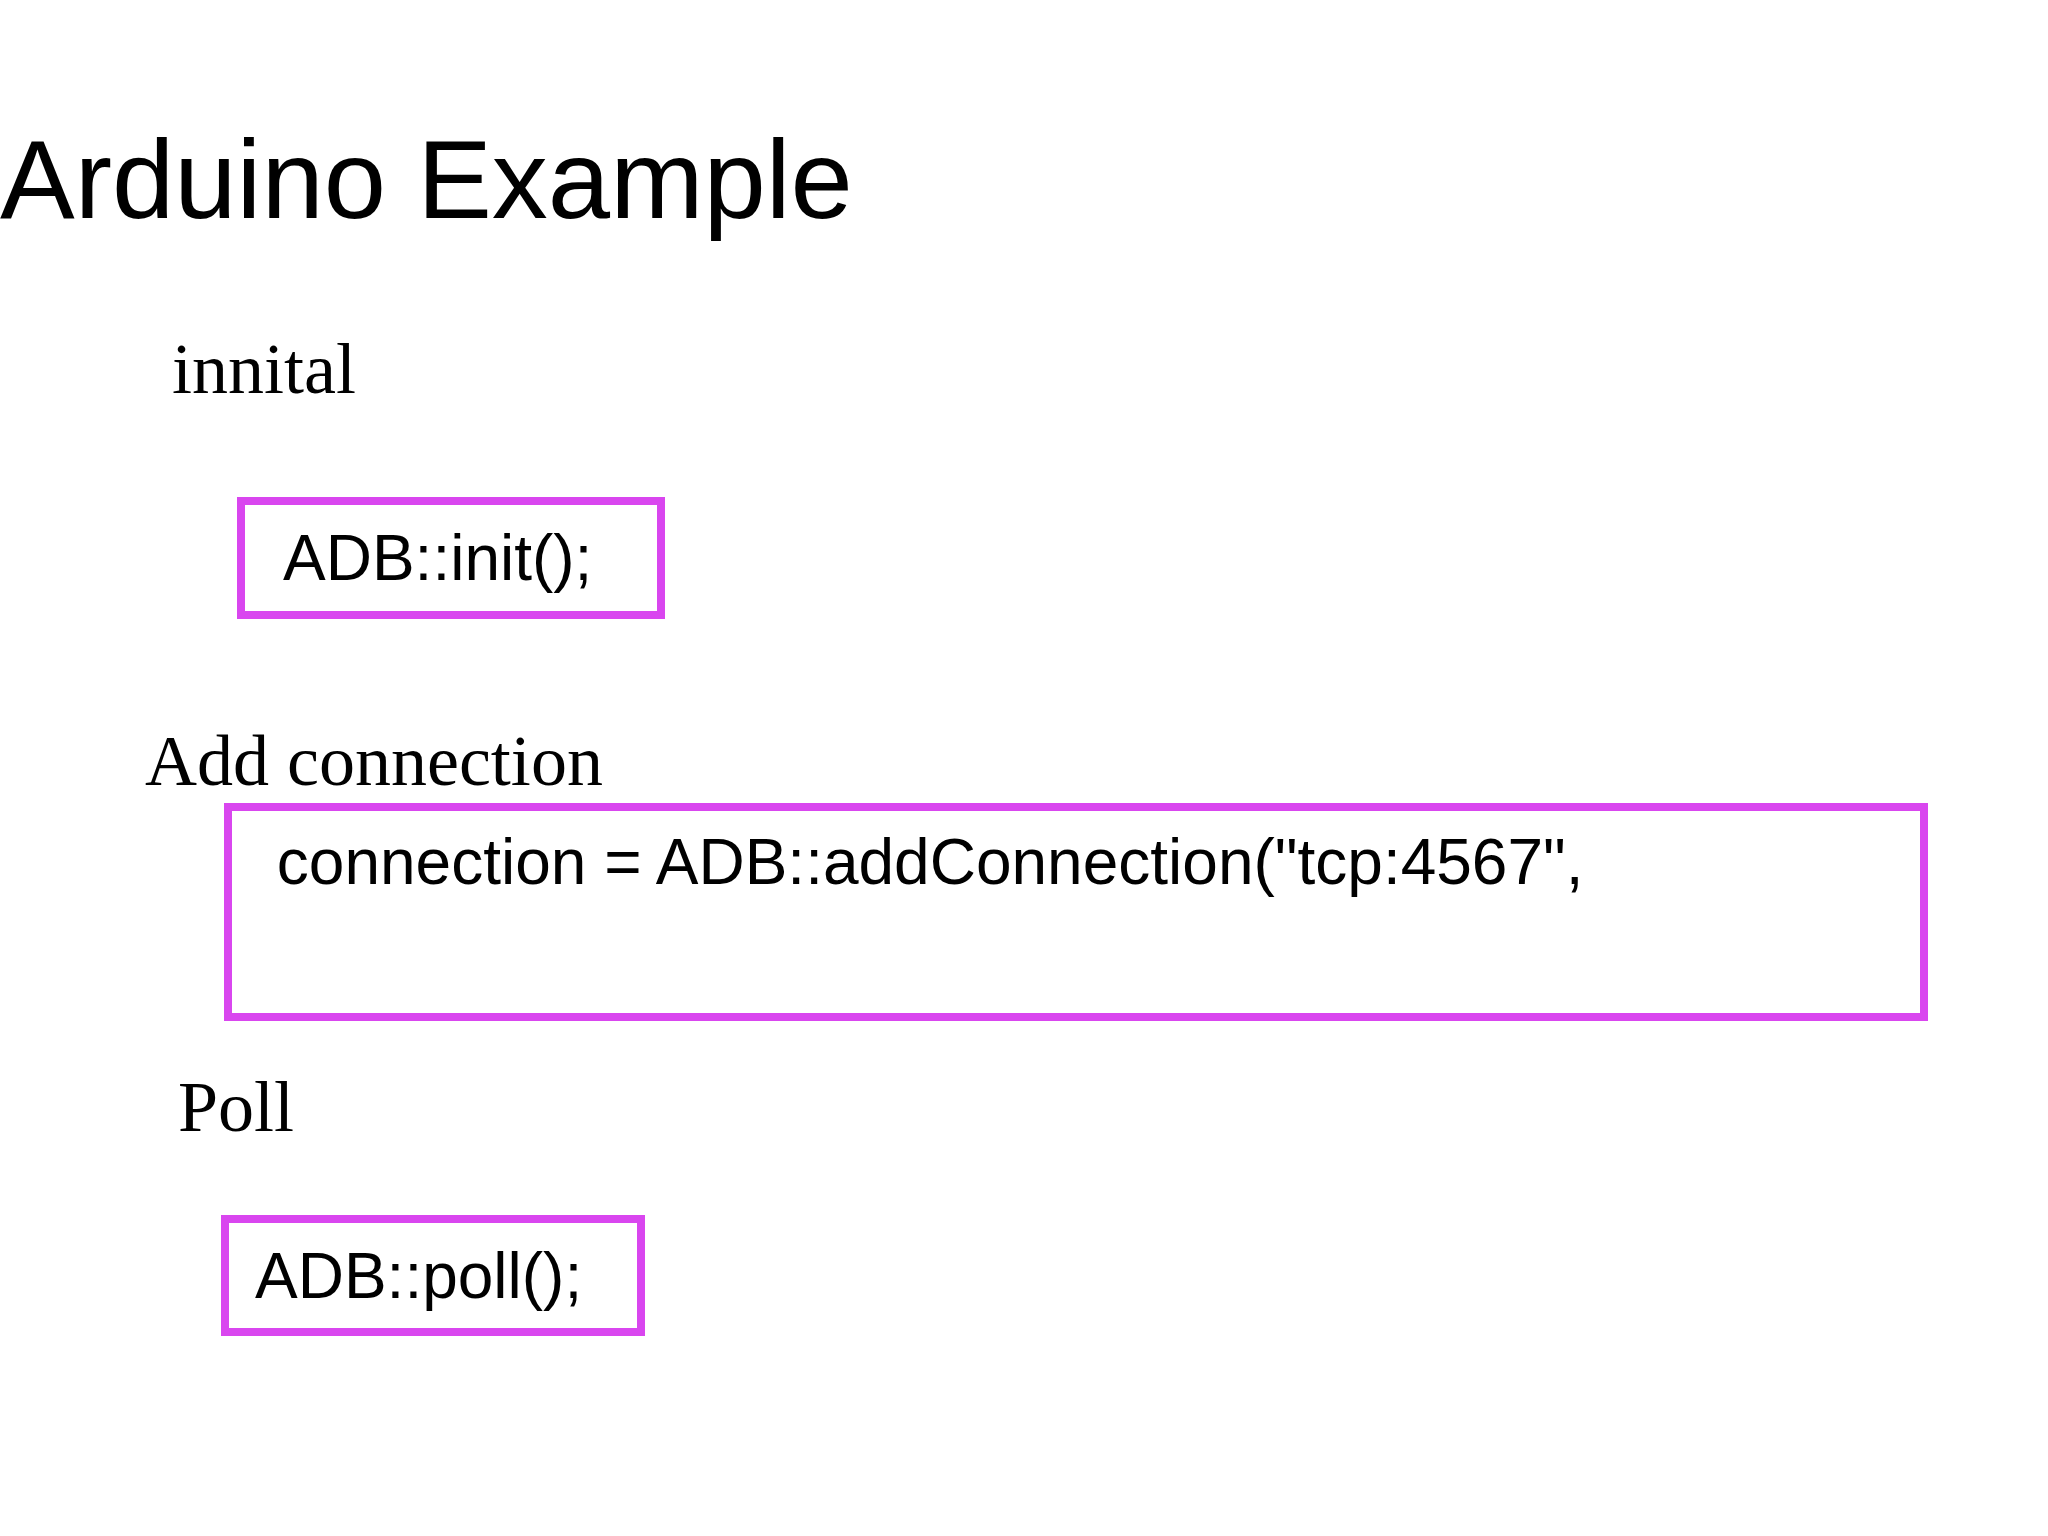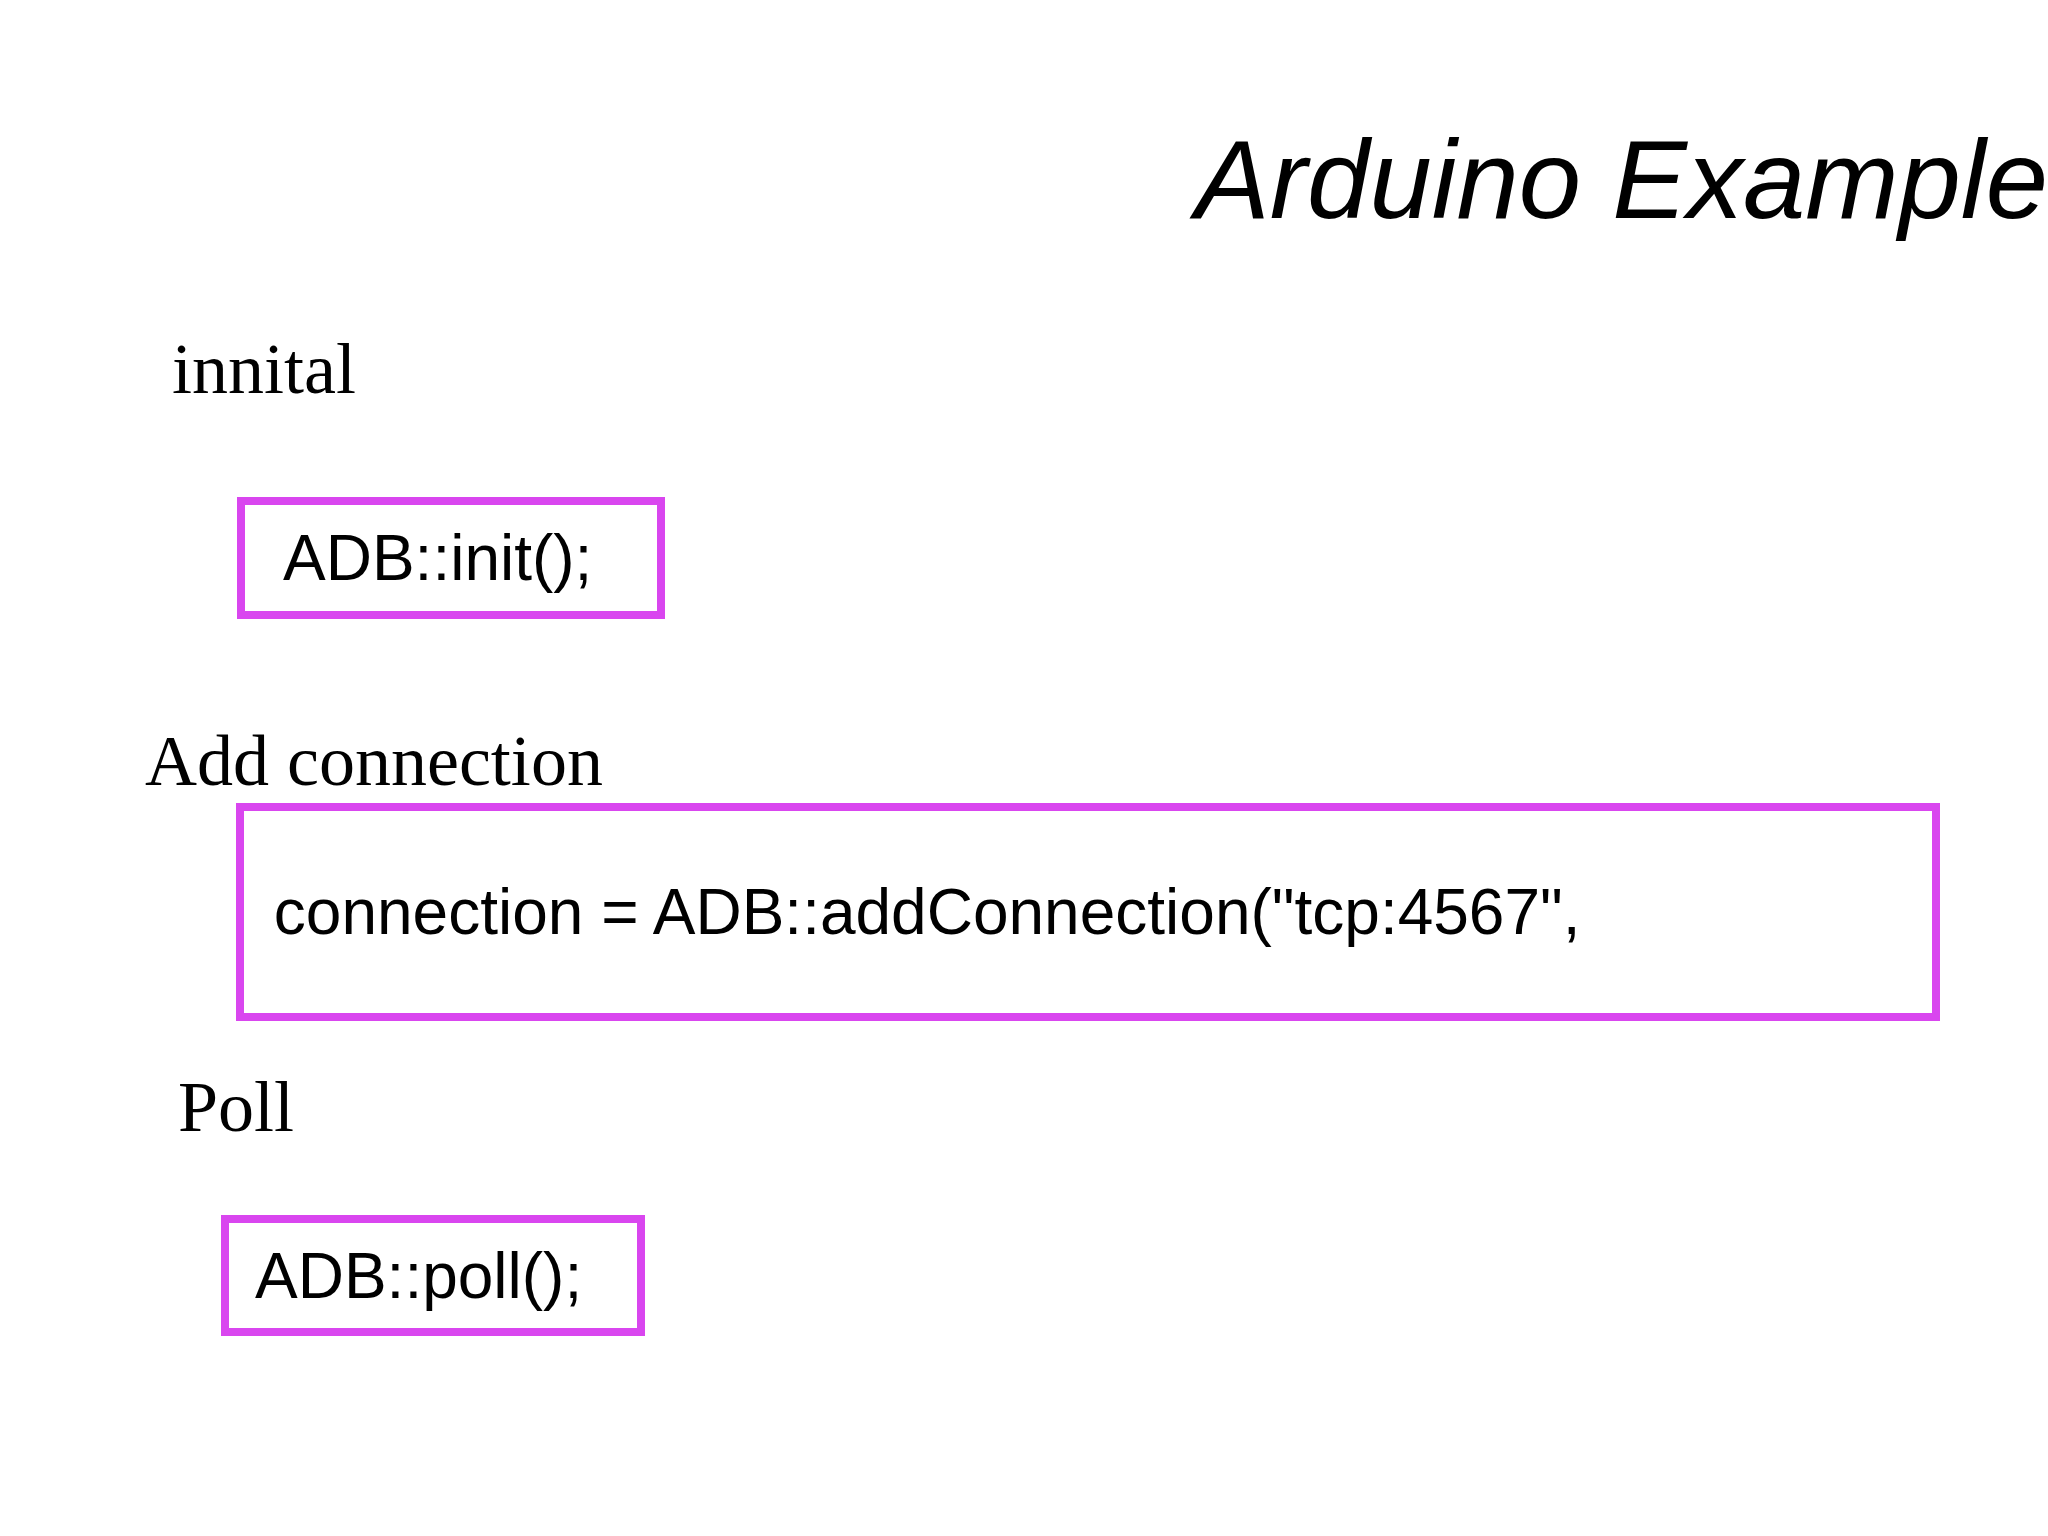--- a/index.html
+++ b/index.html
@@ -10,25 +10,24 @@
     color: #000000;
     font-family: "Liberation Sans", sans-serif;
     position: relative;
     overflow: hidden;
   }
   .slide-title {
     position: absolute;
     left: 0;
     right: 0;
     top: 116px;
-    text-align: right;
+    text-align: left;
     font-size: 112px;
     line-height: 1.15;
     white-space: nowrap;
-    font-style: italic;
   }
   .section-label {
     position: absolute;
     font-size: 72px;
     line-height: 1.1;
     white-space: nowrap;
     font-family: Liberation Serif, serif;
   }
   .label-initial { left: 172px; top: 330px; }
   .label-add-connection { left: 145px; top: 722px; text-align: right; }
@@ -43,23 +42,22 @@
     align-items: center;
   }
   .box-init {
     left: 237px; top: 497px;
     width: 428px; height: 122px;
     padding-left: 38px;
   }
   .box-add-connection {
     left: 224px; top: 803px;
     width: 1704px; height: 218px;
-    padding-left: 12px;
-    align-items: center;
-    margin-left: 12px;
+    padding-left: 27px;
+    align-items: flex-start;
   }
   .box-poll {
     left: 221px; top: 1215px;
     width: 424px; height: 121px;
     padding-left: 26px;
   }
   .code-text { white-space: pre; }
   .code-lines { display: block; }
   .code-lines .code-line {
     display: block;

